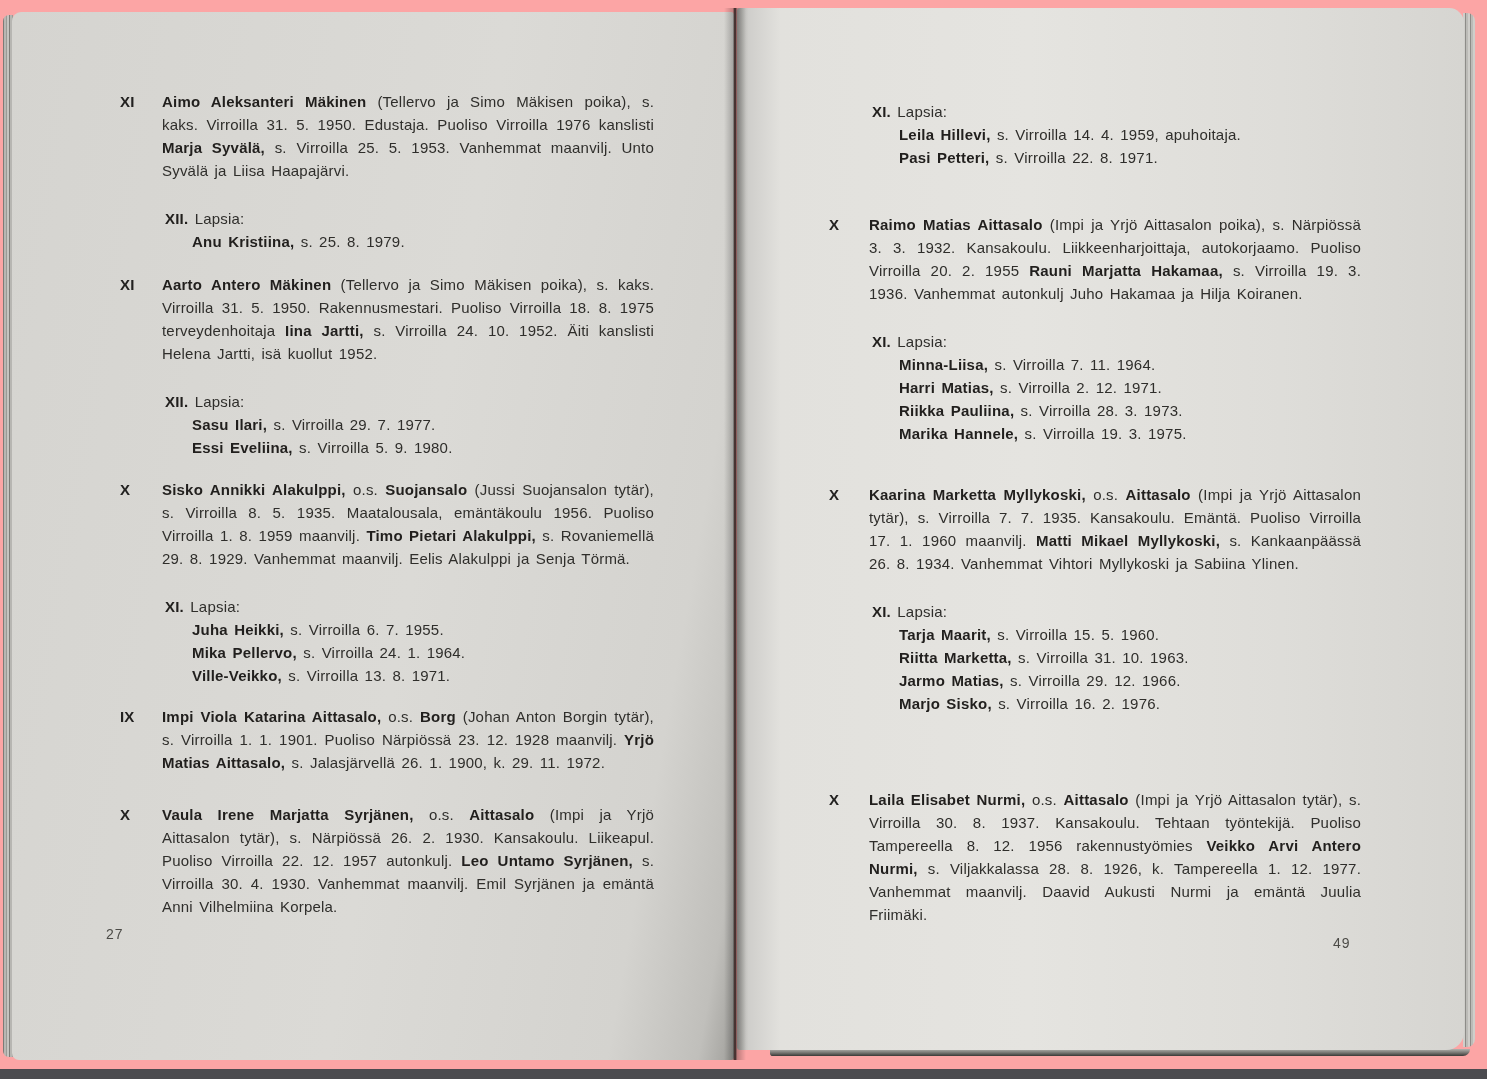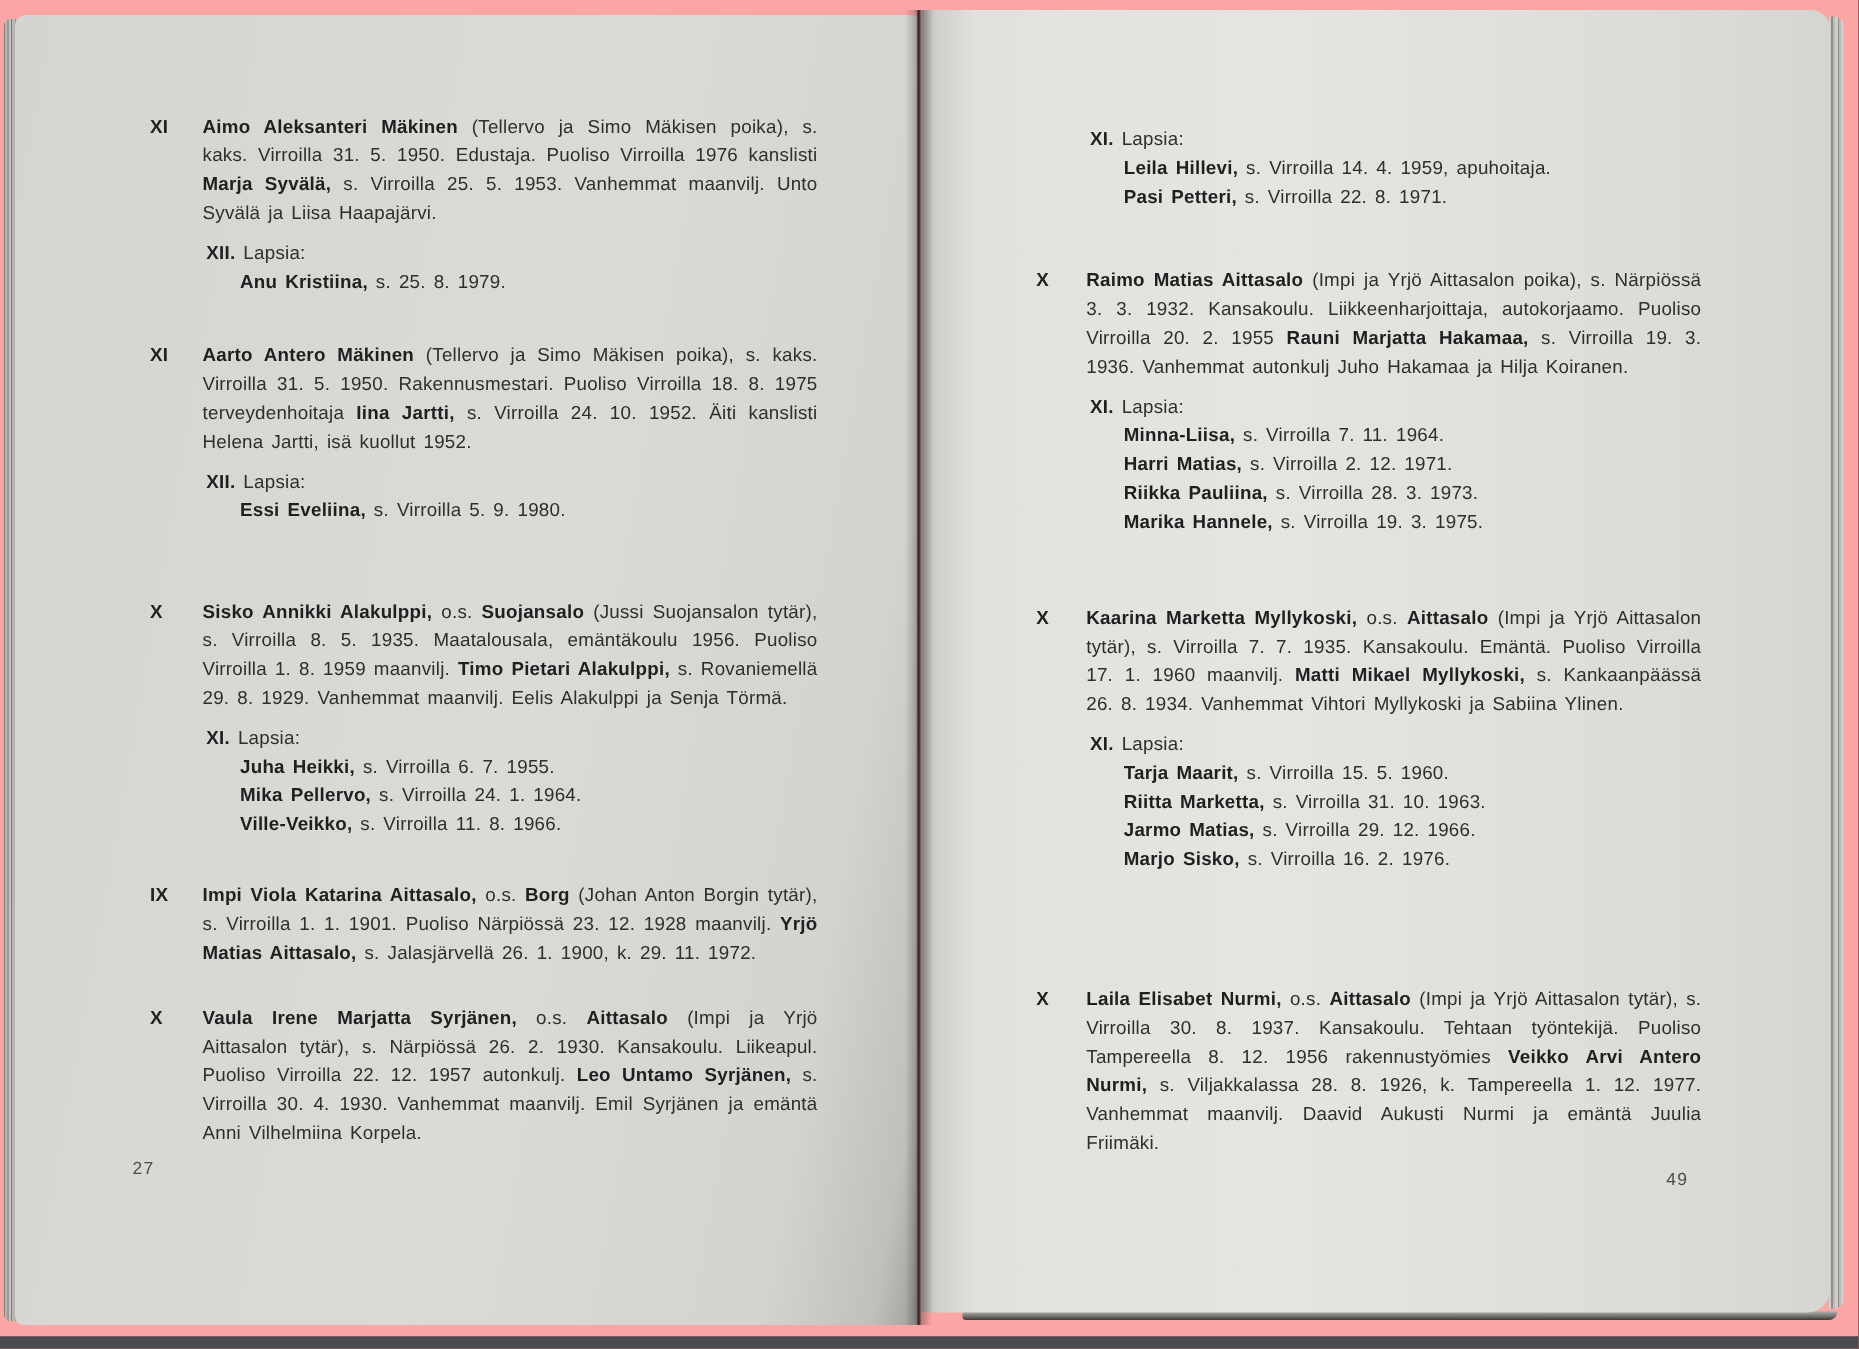--- a/index.html
+++ b/index.html
@@ -21,21 +21,21 @@
     background:linear-gradient(90deg,rgba(0,0,0,0) 0%,rgba(0,0,0,0.22) 40%,rgba(18,18,16,0.92) 50%,rgba(0,0,0,0.25) 60%,rgba(0,0,0,0) 100%);}
   .bed-strip{position:absolute;left:0;top:1069px;width:1487px;height:10px;background:#4b4b4f;}
 
   .entries{position:absolute;left:0;top:0;width:100%;height:100%;}
   .entry{position:absolute;display:flex;font-size:15px;line-height:23px;
          letter-spacing:0.2px;word-spacing:2px;}
   .gen{font-weight:700;color:#222120;flex:0 0 auto;}
   .body{flex:0 0 auto;}
   .para{margin:0;text-align:justify;}
   .bb{font-weight:700;color:#211f1d;text-align:right;}
-  .kids{margin-top:9px;margin-left:3px;}
+  .kids{margin-top:25px;margin-left:3px;}
   .kid{margin-left:27px;}
   .pgnum{position:absolute;font-size:14px;line-height:14px;color:#4c4b47;letter-spacing:1px;}
   .pgnum-left{left:94px;top:915px;}
   .pgnum-right{left:596px;top:928px;text-align:center;}
 </style>
 </head>
 <body>
 
 <div class="scene">
   <div class="stack-left"></div>
@@ -53,33 +53,34 @@
       <div class="kid"><span class="bb">Anu Kristiina,</span><span> s. 25. 8. 1979.</span></div>
             </div>
     </div>
   </div>
         <div class="entry" style="top: 261px; left: 108px;">
     <div class="gen" style="width: 42px;">XI</div>
     <div class="body" style="width: 492px;">
       <p class="para"><span class="bb">Aarto Antero Mäkinen</span><span> (Tellervo ja Simo Mäkisen poika), s. kaks. Virroilla 31. 5. 1950. Rakennusmestari. Puoliso Virroilla 18. 8. 1975 terveydenhoitaja </span><span class="bb">Iina Jartti,</span><span> s. Virroilla 24. 10. 1952. Äiti kanslisti Helena Jartti, isä kuollut 1952.</span></p>
       <div class="kids">
         <div class="kids-hdr"><span class="bb kids-num">XII.</span><span class="kids-word"> Lapsia:</span></div>
+      <div class="kid"><span class="bb">Sasu Ilari,</span><span> s. Virroilla 29. 7. 1977.</span></div>
               <div class="kid"><span class="bb">Essi Eveliina,</span><span> s. Virroilla 5. 9. 1980.</span></div>
             </div>
     </div>
   </div>
         <div class="entry" style="top: 466px; left: 108px;">
     <div class="gen" style="width: 42px;">X</div>
     <div class="body" style="width: 492px;">
       <p class="para"><span class="bb">Sisko Annikki Alakulppi,</span><span> o.s. </span><span class="bb">Suojansalo</span><span> (Jussi Suojansalon tytär), s. Virroilla 8. 5. 1935. Maatalousala, emäntäkoulu 1956. Puoliso Virroilla 1. 8. 1959 maanvilj. </span><span class="bb">Timo Pietari Alakulppi,</span><span> s. Rovaniemellä 29. 8. 1929. Vanhemmat maanvilj. Eelis Alakulppi ja Senja Törmä.</span></p>
       <div class="kids">
         <div class="kids-hdr"><span class="bb kids-num">XI.</span><span class="kids-word"> Lapsia:</span></div>
       <div class="kid"><span class="bb">Juha Heikki,</span><span> s. Virroilla 6. 7. 1955.</span></div>
               <div class="kid"><span class="bb">Mika Pellervo,</span><span> s. Virroilla 24. 1. 1964.</span></div>
-              <div class="kid"><span class="bb">Ville-Veikko,</span><span> s. Virroilla 11. 8. 1966.</span></div>
+              <div class="kid"><span class="bb">Ville-Veikko,</span><span> s. Virroilla 13. 8. 1971.</span></div>
             </div>
     </div>
   </div>
         <div class="entry" style="top: 693px; left: 108px;">
     <div class="gen" style="width: 42px;">IX</div>
     <div class="body" style="width: 492px;">
       <p class="para"><span class="bb">Impi Viola Katarina Aittasalo,</span><span> o.s. </span><span class="bb">Borg</span><span> (Johan Anton Borgin tytär), s. Virroilla 1. 1. 1901. Puoliso Närpiössä 23. 12. 1928 maanvilj. </span><span class="bb">Yrjö Matias Aittasalo,</span><span> s. Jalasjärvellä 26. 1. 1900, k. 29. 11. 1972.</span></p>
 
     </div>
   </div>

